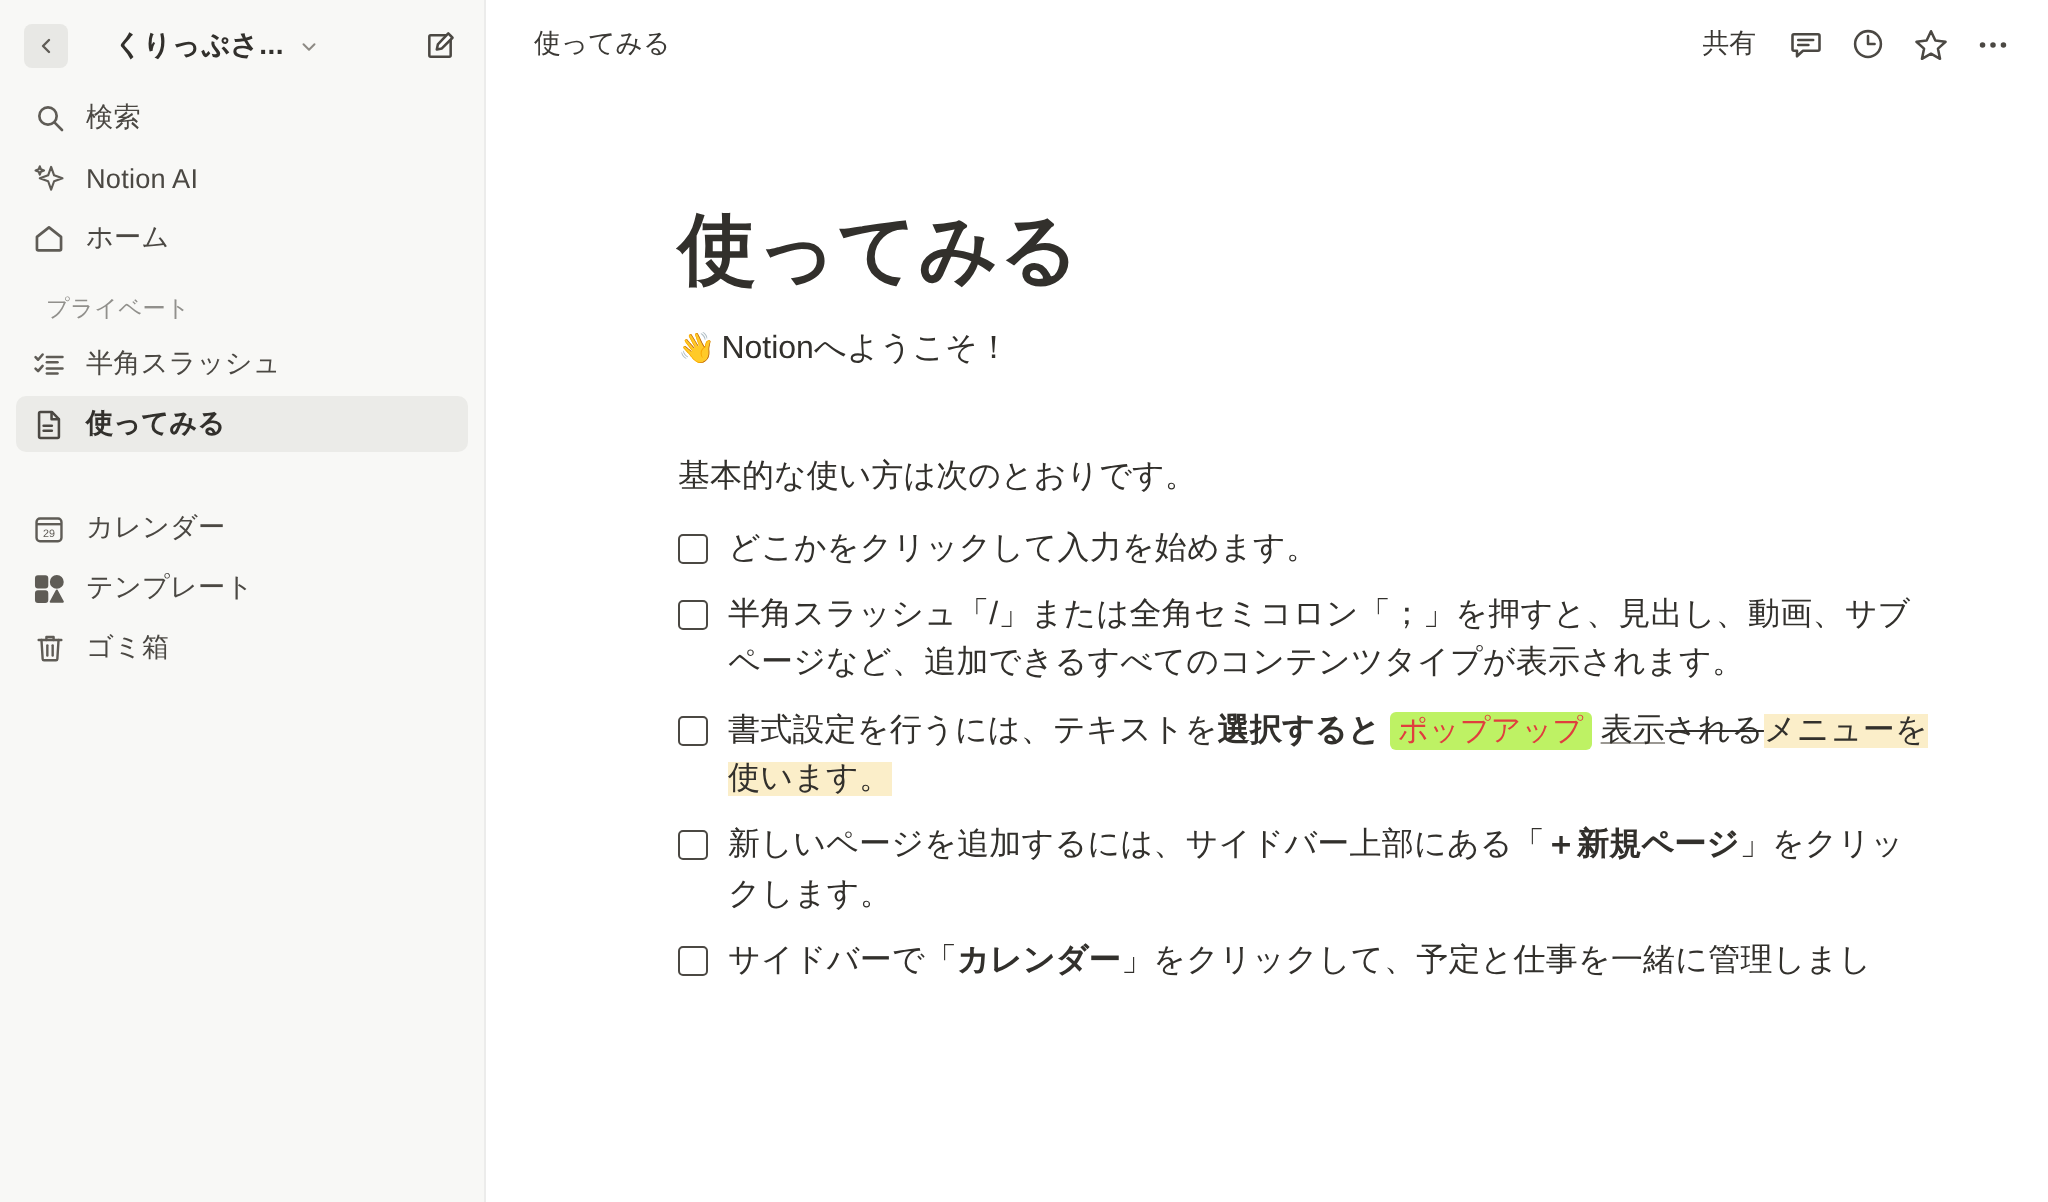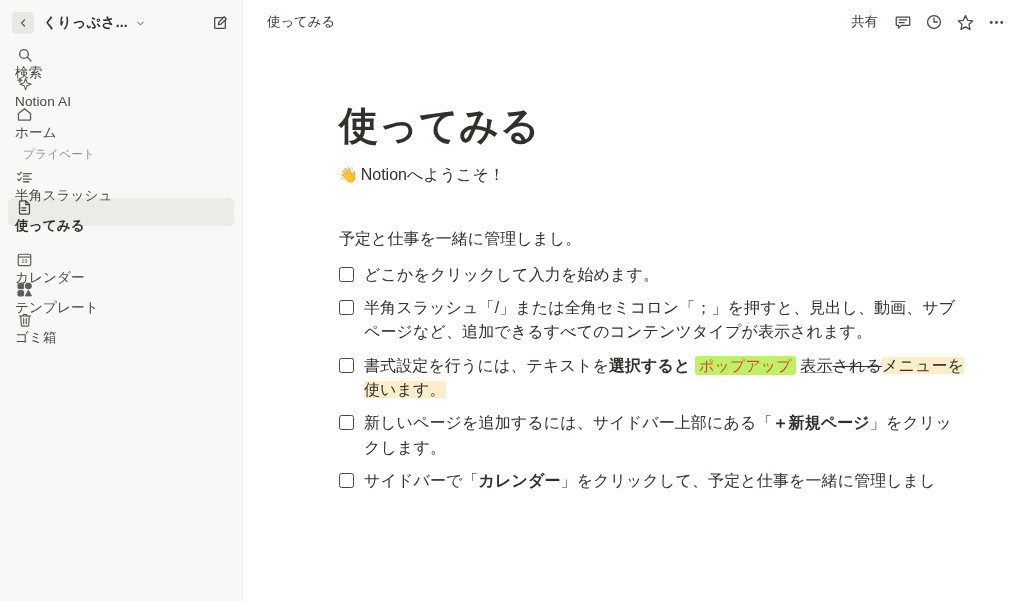--- a/index.html
+++ b/index.html
@@ -46,21 +46,21 @@
     display: flex;
     align-items: center;
     justify-content: center;
     flex: 0 0 auto;
     cursor: pointer;
   }
   .sb-ws-name {
     font-size: 14px;
     font-weight: 600;
     color: #32302c;
-    margin-left: 9px;
+    margin-left: 23px;
     white-space: nowrap;
     letter-spacing: .2px;
   }
   .sb-ws-chevron {
     margin-left: 7px;
     display: flex;
     align-items: center;
     cursor: pointer;
   }
   .sb-spacer { flex: 1 1 auto; }
@@ -71,26 +71,26 @@
     align-items: center;
     justify-content: center;
     border-radius: 4px;
     cursor: pointer;
   }
 
   .sb-list { padding: 3px 8px 0 8px; }
 
   .sb-item {
     display: flex;
+    align-items: center;
     height: 28px;
     border-radius: 5px;
     padding: 0 8px 0 7px;
     cursor: pointer;
     margin-bottom: 2px;
-    flex-direction: column;
   }
   .sb-item .ico {
     width: 19px;
     height: 19px;
     display: flex;
     align-items: center;
     justify-content: center;
     flex: 0 0 auto;
     margin-right: 9px;
   }
@@ -410,21 +410,21 @@
 
     <div class="page">
 
       <h1 class="page-title">使ってみる</h1>
 
       <div class="welcome">
         <span class="emoji">👋</span>
           <span>Notionへようこそ！</span>
       </div>
 
-      <p class="para">予定と仕事を一緒に管理しまし。</p>
+      <p class="para">基本的な使い方は次のとおりです。</p>
 
       <div id="todo-list">
           <div class="todo">
             <div class="todo-box"></div>
             <div class="todo-text"><span>どこかをクリックして入力を始めます。</span></div>
           </div>
           <div class="todo">
             <div class="todo-box"></div>
             <div class="todo-text"><span>半角スラッシュ「/」または全角セミコロン「；」を押すと、見出し、動画、サブページなど、追加できるすべてのコンテンツタイプが表示されます。</span></div>
           </div>

